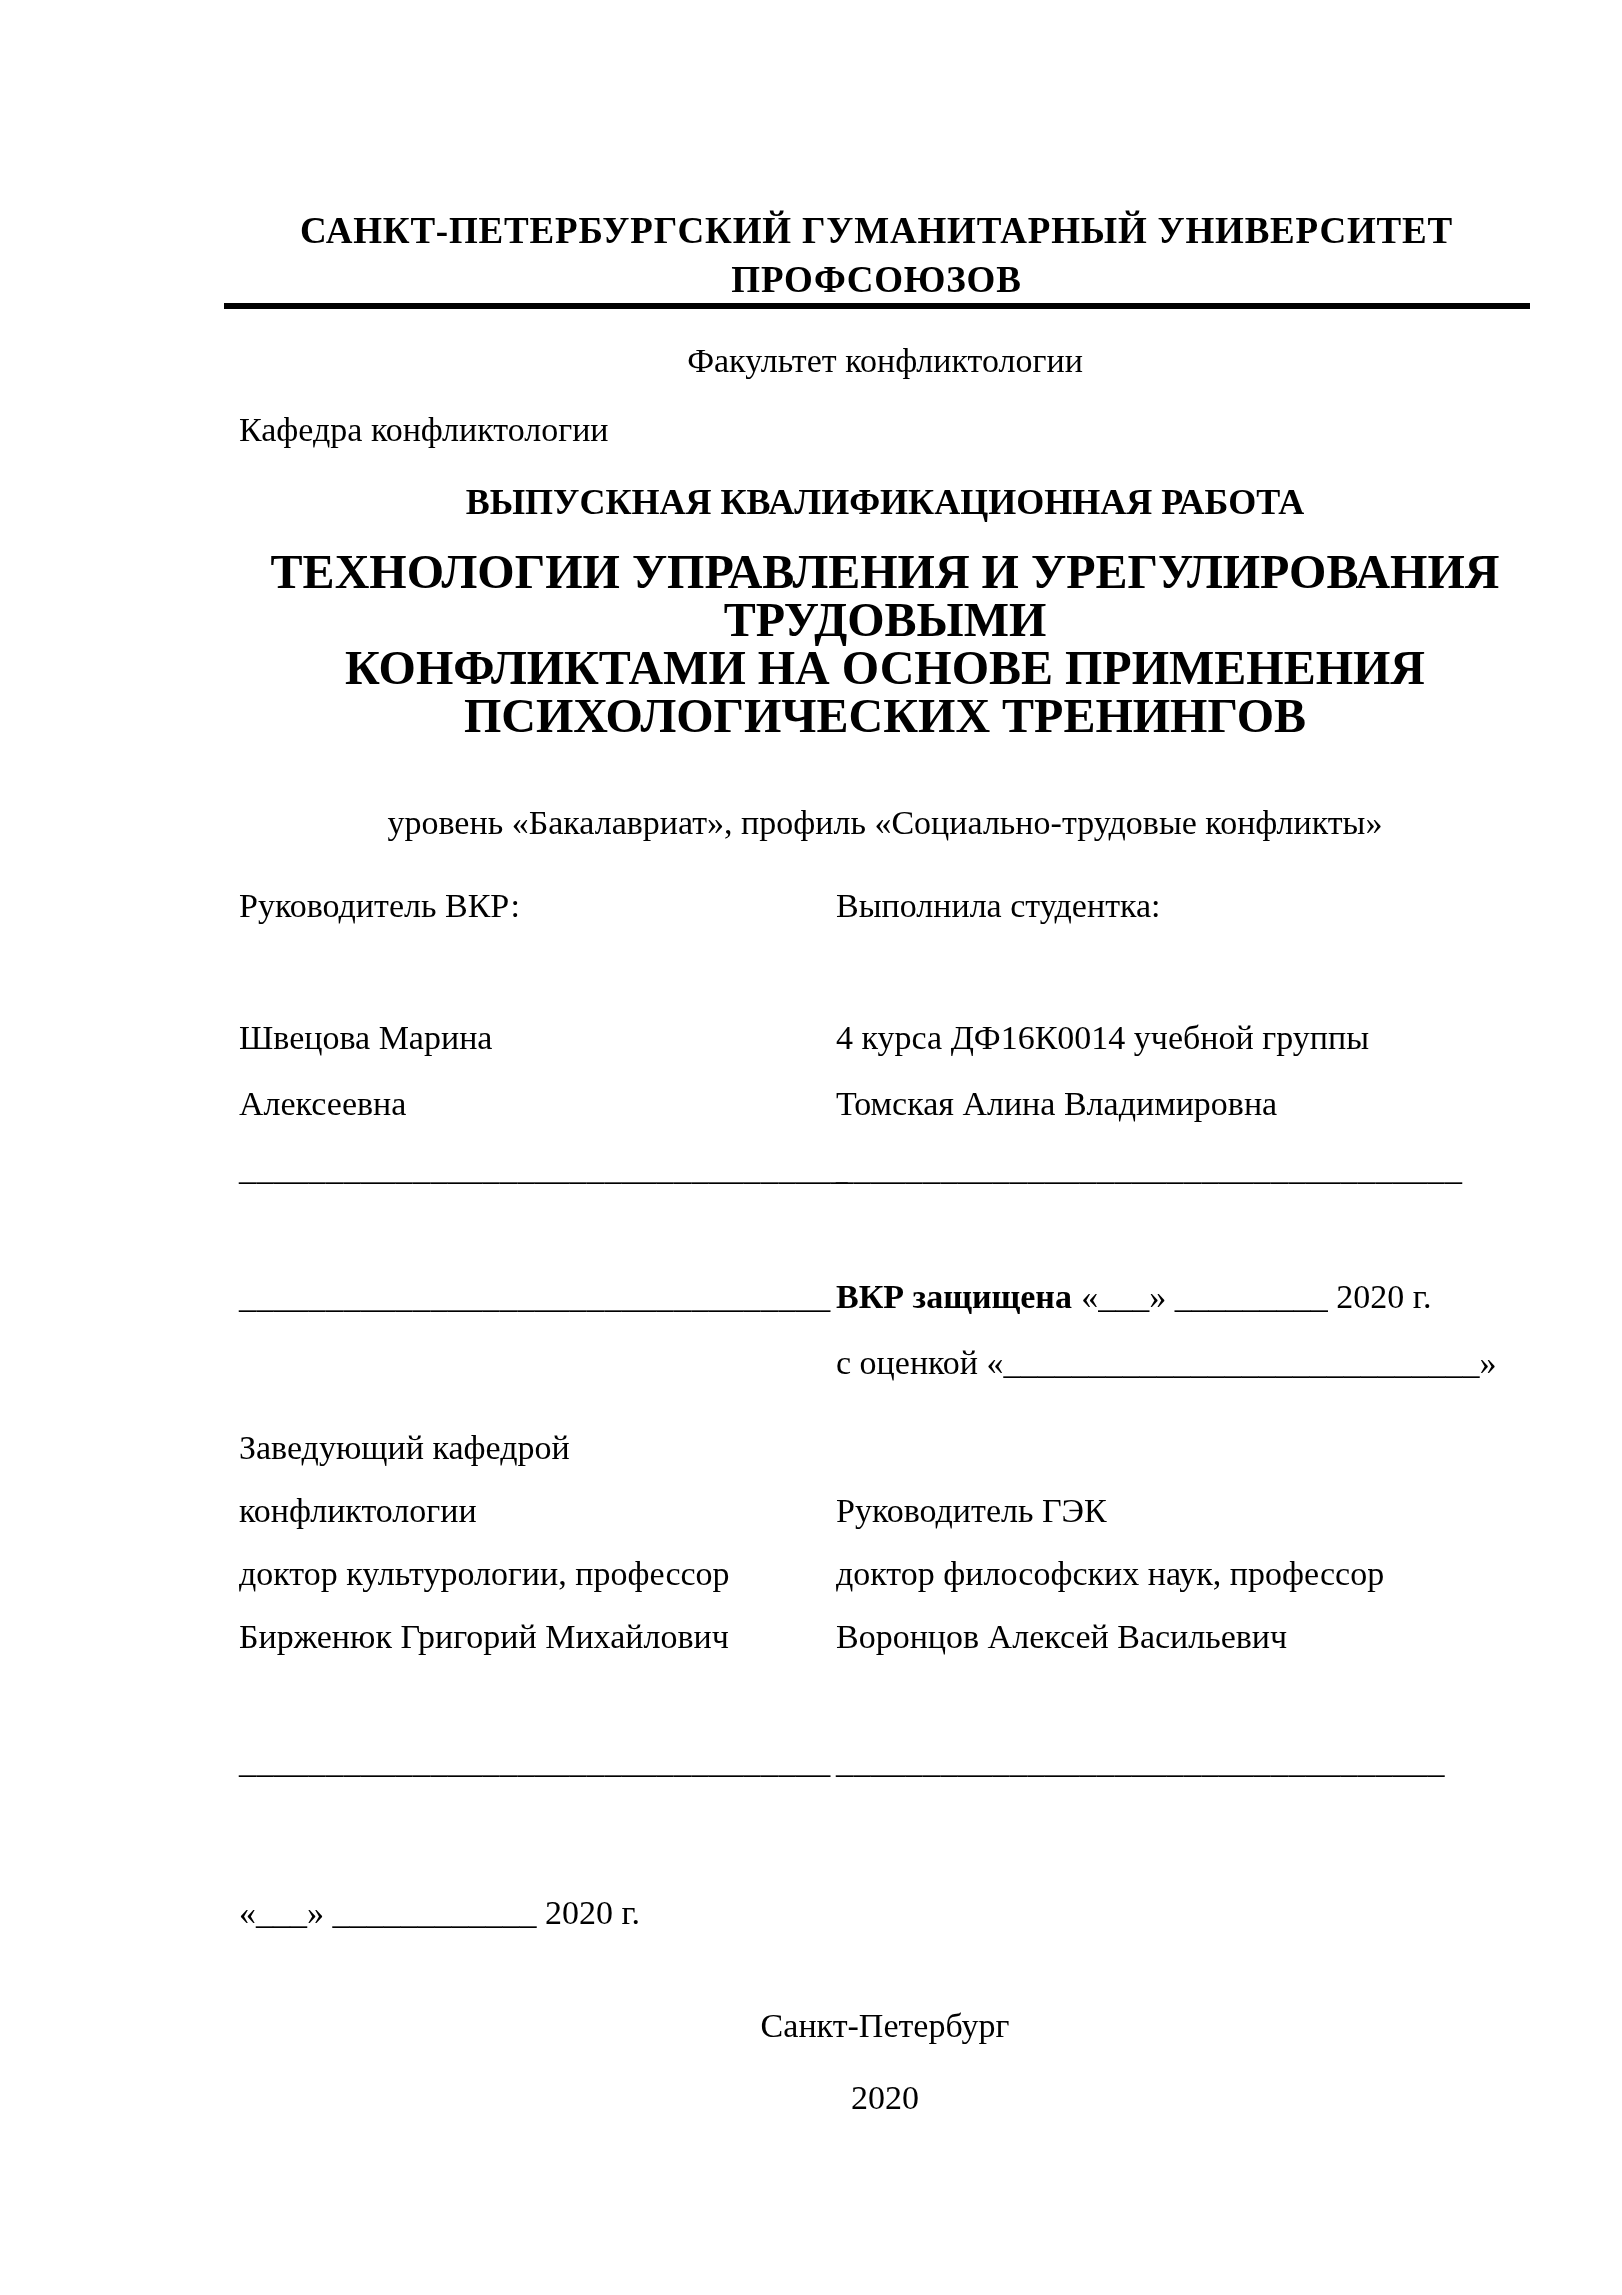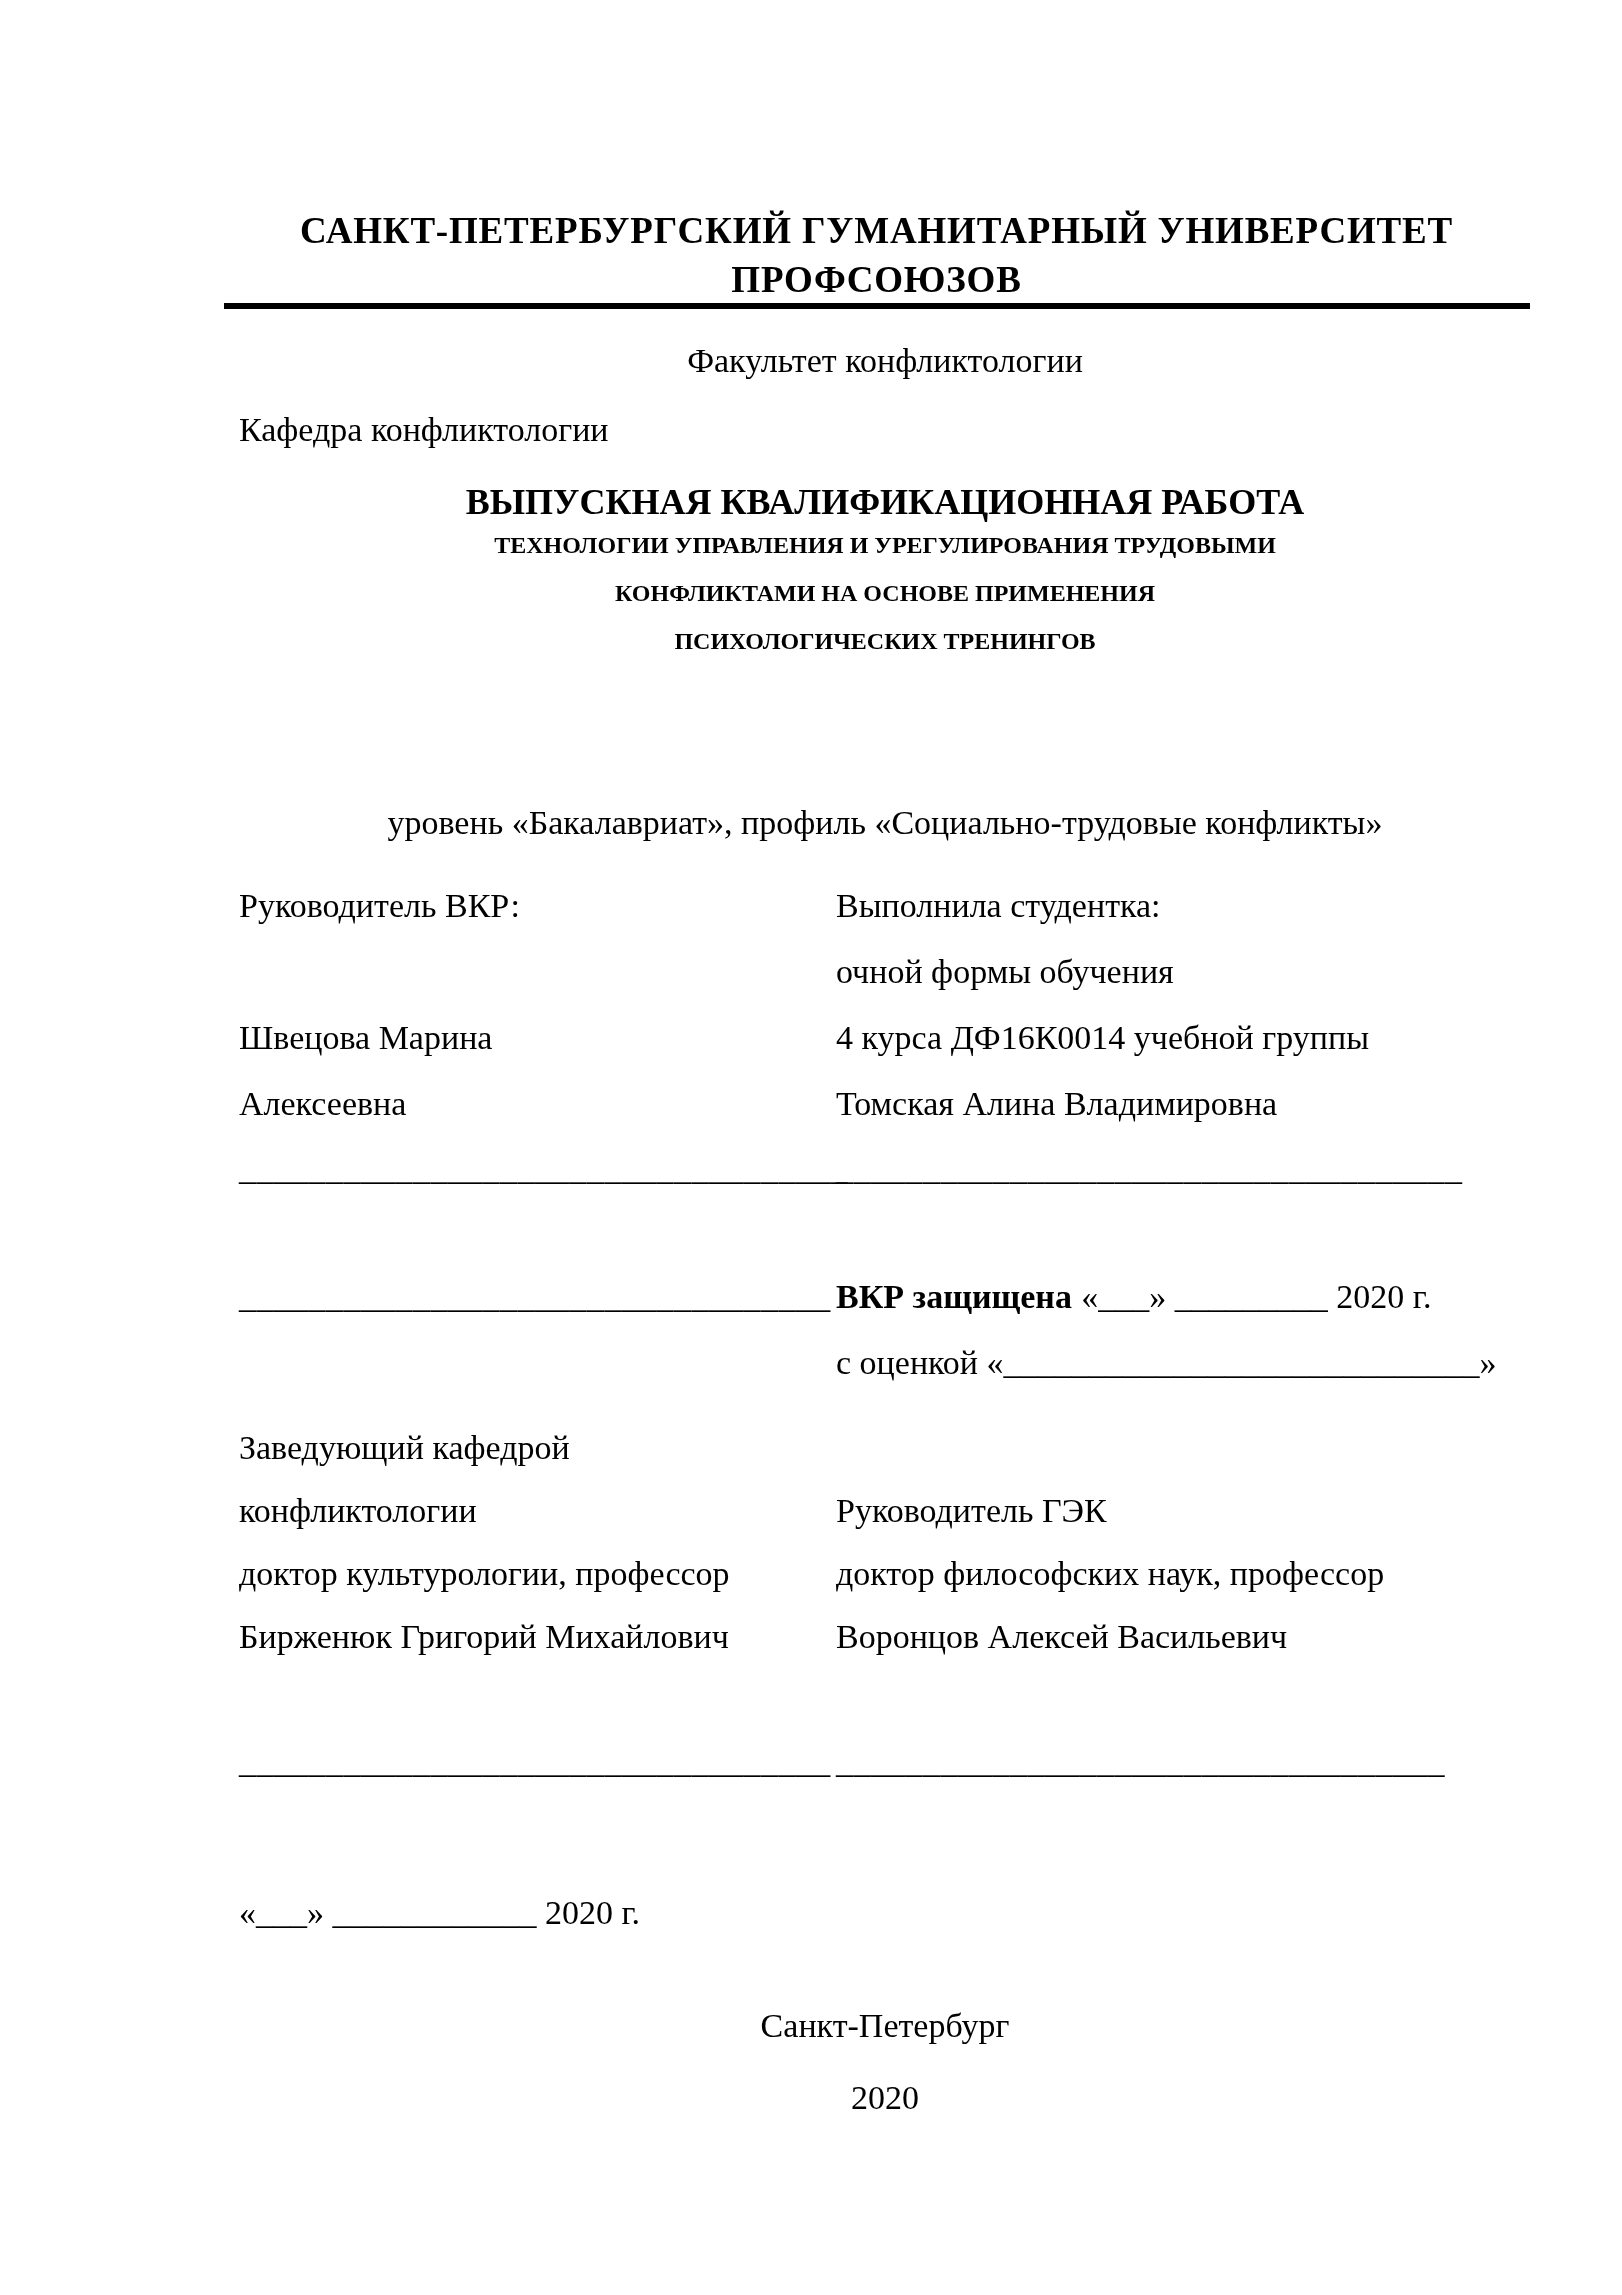--- a/index.html
+++ b/index.html
@@ -47,23 +47,23 @@
     left: 239px;
     right: 115px;
     text-align: left;
   }
   .worktype-line {
     top: 446px;
     font-weight: bold;
     font-size: 36px;
   }
   .title-block {
-    top: 486px;
+    top: 513px;
     font-weight: bold;
-    font-size: 24px;
+    font-size: 48px;
     line-height: 48px;
   }
   .program-line { top: 688px; }
   .level-line { top: 769px; }
 
   .row { left: 0; right: 0; height: 47px; }
   .cell-left {
     position: absolute;
     left: 239px;
     width: 585px;
@@ -107,21 +107,20 @@
 
 
   <div class="abs centered level-line">уровень «Бакалавриат», профиль «Социально-трудовые конфликты»</div>
 
   <div class="abs row" style="top:852px">
     <span class="cell-left">Руководитель ВКР:</span>
     <span class="cell-right">Выполнила студентка:</span>
   </div>
 
   <div class="abs row" style="top:918px">
-    <span class="cell-right">очной формы обучения</span>
   </div>
 
   <div class="abs row" style="top:984px">
     <span class="cell-left">Швецова Марина</span>
     <span class="cell-right">4 курса ДФ16К0014 учебной группы</span>
   </div>
 
   <div class="abs row" style="top:1050px">
     <span class="cell-left">Алексеевна</span>
     <span class="cell-right">Томская Алина Владимировна</span>

